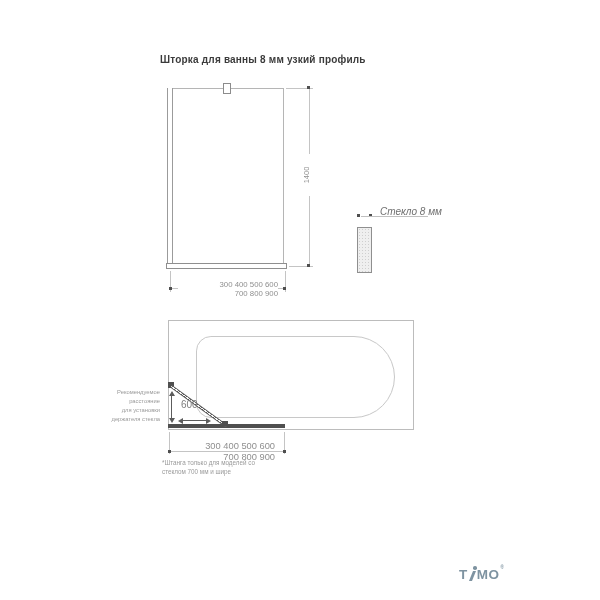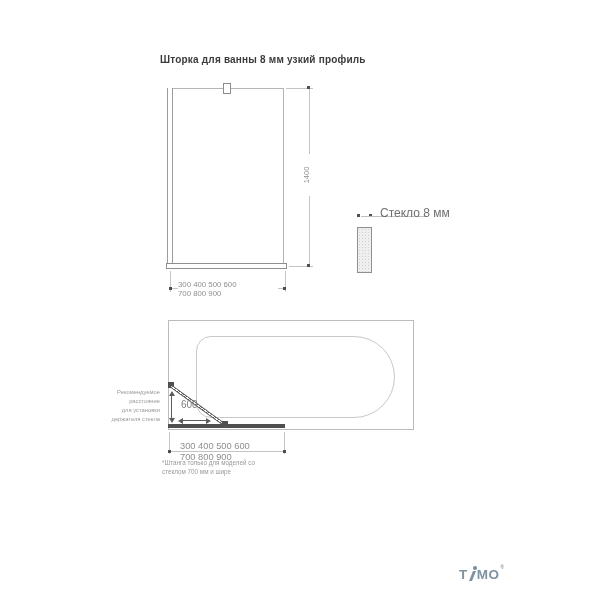--- a/index.html
+++ b/index.html
@@ -4,21 +4,21 @@
 <style>
   html,body{margin:0;padding:0;background:#fff;}
   .canvas{position:relative;width:600px;height:600px;background:#ffffff;overflow:hidden;
           font-family:"Liberation Sans", sans-serif;}
   .abs{position:absolute;}
   .title{left:160px;top:11px;width:225px;font-size:10px;line-height:1.45;font-weight:600;
          color:#3b3b3b;letter-spacing:.2px;margin-top:42px;}
   .hline{position:absolute;height:1px;background:#c4c4c4;}
   .vline{position:absolute;width:1px;background:#c4c4c4;}
   .marker{position:absolute;width:3px;height:3px;background:#4f4f4f;}
-  .dimtext{position:absolute;color:#8f8f8f;text-align:left;background:#fff;white-space:nowrap;}
+  .dimtext{position:absolute;color:#8f8f8f;text-align:right;background:#fff;white-space:nowrap;}
   
   .glass-front{left:169px;top:88px;width:113px;height:176px;border:1px solid #b5b5b5;background:#fff;}
   .profile-left{left:167px;top:88px;width:4px;height:178px;background:#fff;
                 border-left:1px solid #9b9b9b;border-right:1px solid #9b9b9b;}
   .top-clip{left:223px;top:83px;width:6px;height:9px;background:#fff;border:1px solid #8c8c8c;}
   .bottom-strip{left:166px;top:263px;width:119px;height:4px;background:#fff;border:1px solid #8f8f8f;}
   .dim-1400-label{left:287px;top:169px;width:42px;height:12px;font-size:7.5px;color:#8f8f8f;
                   text-align:center;transform:rotate(-90deg);background:#fff;}
   
   .glass-section{left:357px;top:227px;width:13px;height:44px;border:1px solid #8f8f8f;
@@ -82,21 +82,21 @@
   <div class="vline" style="left:285px;top:271px;height:21px;"></div>
   <div class="hline" style="left:170px;top:288px;width:115px;"></div>
   <div class="marker" style="left:169px;top:287px;"></div>
   <div class="marker" style="left:283px;top:287px;"></div>
   <div class="dimtext" style="left:178px;top:280px;width:100px;font-size:7.8px;">300 400 500 600</div>
   <div class="dimtext" style="left:178px;top:289px;width:100px;font-size:7.8px;">700 800 900</div>
 
   <div class="marker" style="left:357px;top:214px;"></div>
   <div class="marker" style="left:369px;top:214px;"></div>
   <div class="hline" style="left:361px;top:216px;width:67px;background:#c0c0c0;"></div>
-  <div class="abs" style="left:380px;top:206px;font-size:12px;color:#6f6f6f;white-space:nowrap;">Стекло 8 мм</div>
+  <div class="abs" style="left:380px;top:206px;font-size:10px;color:#6f6f6f;white-space:nowrap;font-style:italic;">Стекло 8 мм</div>
   <div class="abs glass-section"></div>
 
   <div class="abs tub"></div>
   <div class="abs basin"></div>
   <div class="abs glass-plan"></div>
   <div class="abs bracket"></div>
   <div class="abs rod"></div>
   <div class="abs rod-foot"></div>
 
   <div class="abs varrow">

